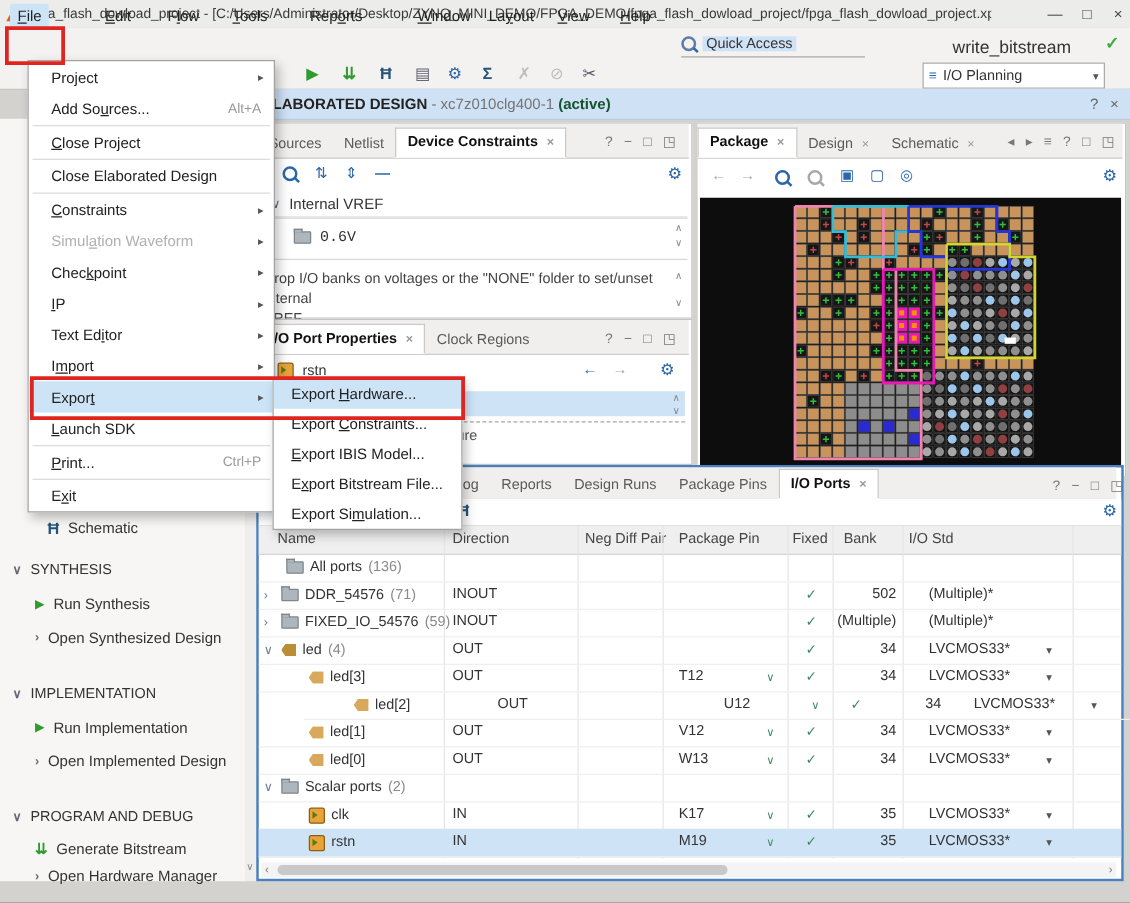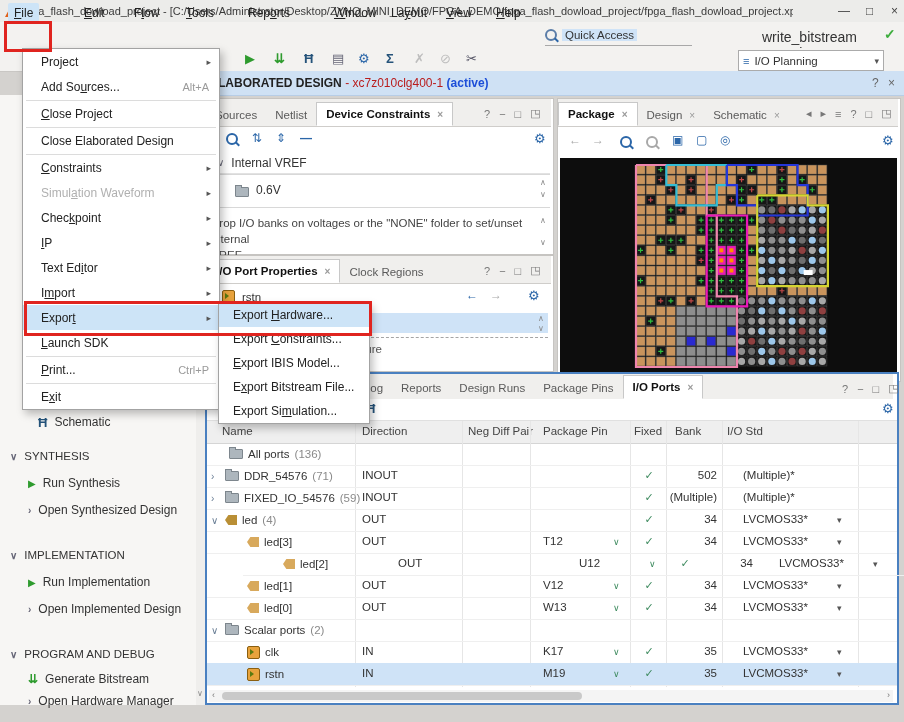--- a/index.html
+++ b/index.html
@@ -21,22 +21,22 @@
   .wbs-check{position:absolute;left:884px;top:26px;font-size:14px;font-weight:bold;color:#3fae3f;}
   
   .toolbar{position:absolute;left:0;top:48px;width:904px;height:23px;background:#f3f2f0;border-bottom:1px solid #c9c7c4;}
   .tbi{position:absolute;top:51px;font-size:13px;line-height:16px;}
   .combo{position:absolute;left:738px;top:50px;width:136px;height:19px;background:#fff;border:1px solid #ababab;display:flex;align-items:center;gap:5px;padding:0 4px;font-size:11.5px;}
   .combo .lines{color:#2b66a8;font-weight:bold;font-size:11px;}
   .combo .dd{margin-left:auto;color:#555;font-size:9px;}
   
   .banner{position:absolute;left:205px;top:71px;width:699px;height:24px;background:#cfe1f4;border-bottom:1px solid #b7cde6;}
   .banner .t1{position:absolute;left:5px;top:5px;font-weight:bold;color:#222;}
-  .banner .t2{color:#b91c1c;font-weight:normal;}
-  .banner .t3{color:#1d4ed8;}
+  .banner .t2{color:#737373;font-weight:normal;}
+  .banner .t3{color:#14532d;}
   
   .sidebar{position:absolute;left:0;top:95px;width:196px;height:610px;background:#f7f6f4;border-right:1px solid #d0cecb;}
   .sbscroll{position:absolute;left:196px;top:95px;width:9px;height:610px;background:#efeeec;border-right:1px solid #d0cecb;}
   .sbscroll span{position:absolute;left:1px;top:594px;font-size:8px;color:#888;}
   .sbi{position:absolute;display:flex;align-items:center;gap:7px;height:16px;white-space:nowrap;}
   .sbi .chev{color:#667;font-size:10px;font-weight:bold;}
   .sbi .play{color:#2e9b2e;font-size:10px;}
   .sec-title{color:#333;font-size:11.5px;}
   .ic-schem{color:#25537a;font-weight:bold;font-size:13px;}
   .ic-bits{color:#2e9b2e;font-weight:bold;font-size:12px;}
@@ -232,21 +232,21 @@
   <span class="a" style="left:226px;top:133px;"><span class="mag"></span></span>
   <span class="a blu" style="left:252px;top:131px;font-size:12px;">⇅</span>
   <span class="a blu" style="left:276px;top:131px;font-size:12px;">⇕</span>
   <span class="a blu" style="left:300px;top:131px;font-weight:bold;">—</span>
   <span class="a gear" style="left:534px;top:131px;">⚙</span>
   <div class="a" style="left:207px;top:152px;width:343px;height:22px;border-bottom:1px solid #e2e2e2;display:flex;align-items:center;gap:7px;padding-left:10px;box-sizing:border-box;">
     <span class="chev" style="color:#667;font-size:10px;">∨</span>
     <span>Internal VREF</span>
   </div>
   <div class="a" style="left:207px;top:174px;width:343px;height:34px;border:1px solid #d8d8d8;border-left:none;border-right:none;box-sizing:border-box;">
-    <div style="display:flex;align-items:flex-end;gap:7px;padding:8px 0 0 28px;">
+    <div style="display:flex;align-items:center;gap:7px;padding:8px 0 0 28px;font-family:Liberation Mono, monospace;">
       <span class="fico"></span>
       <span>0.6V</span>
     </div>
   </div>
   <span class="minichev" style="left:540px;top:178px;">∧</span>
   <span class="minichev" style="left:540px;top:190px;">∨</span>
   <div class="a" style="left:211px;top:215px;width:325px;font-size:11.5px;color:#444;line-height:16px;">
     <span>Drop I/O banks on voltages or the "NONE" folder to set/unset Internal</span><br><span>VREF.</span>
   </div>
   <span class="minichev" style="left:540px;top:216px;">∧</span>

